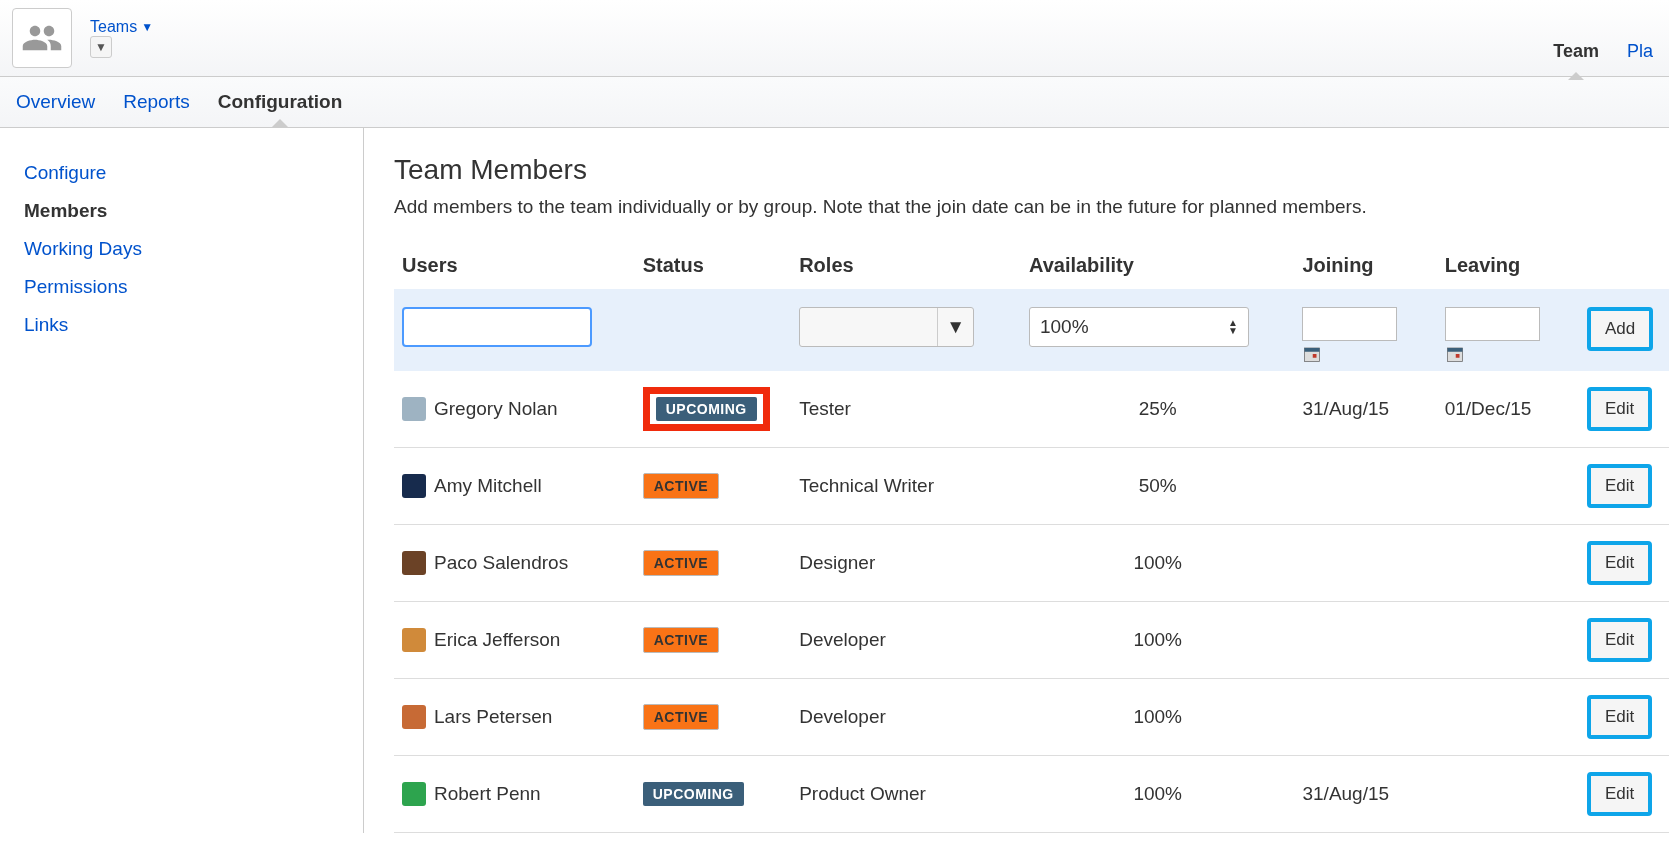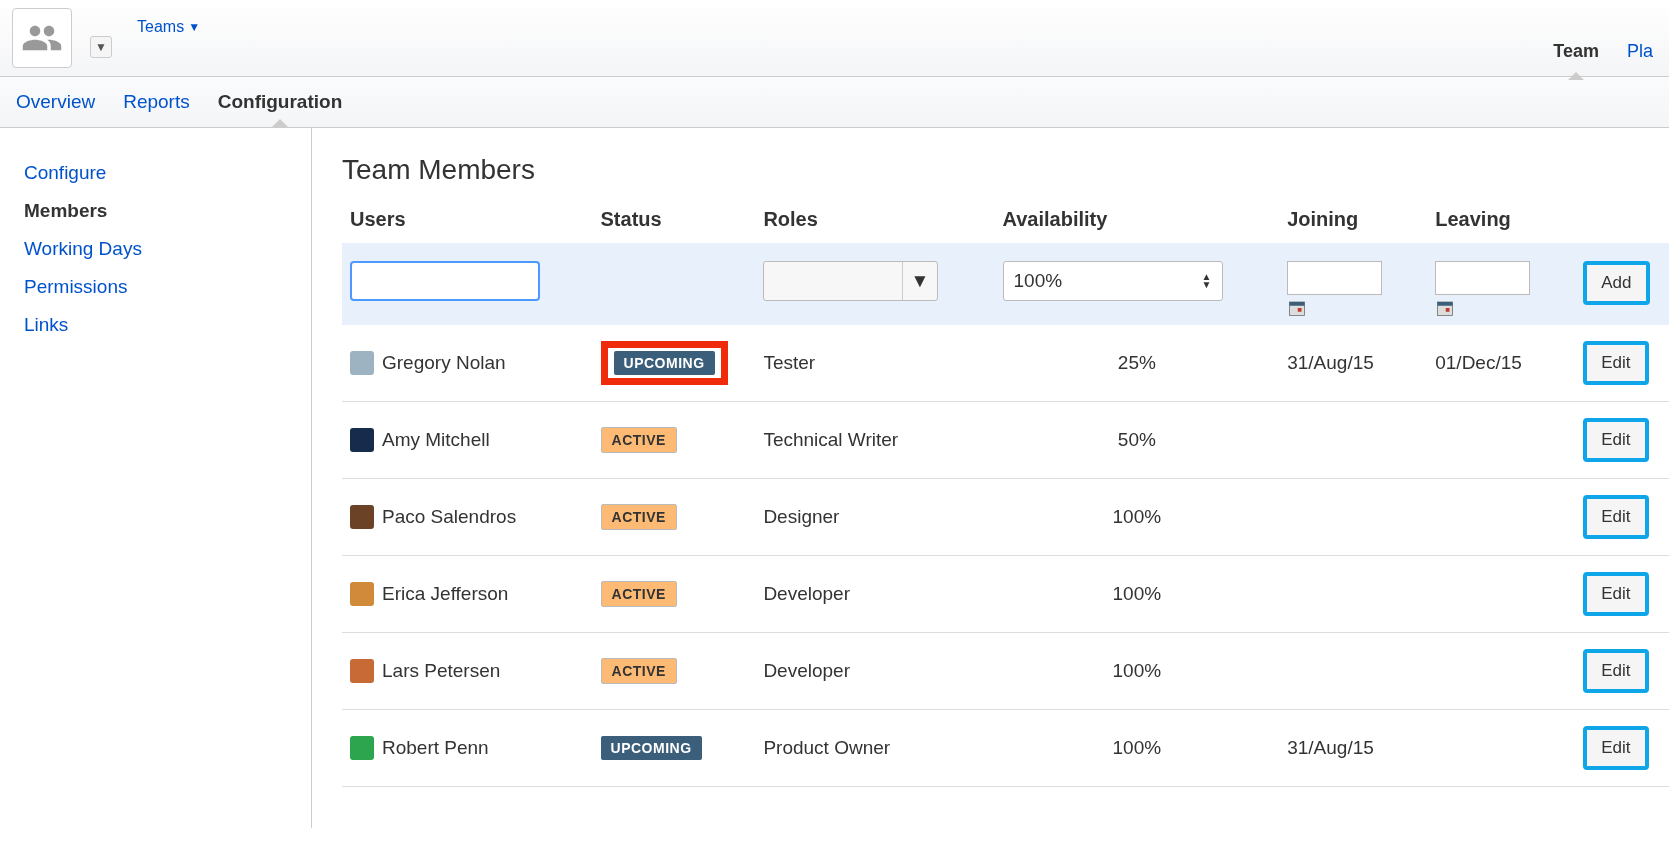--- a/index.html
+++ b/index.html
@@ -19,21 +19,21 @@
 .team-avatar-box {
   width: 60px; height: 60px;
   background: #fff;
   border: 1px solid #ccc;
   border-radius: 4px;
   display: flex; align-items: center; justify-content: center;
   margin-right: 18px;
 }
 .team-avatar-box svg { width: 42px; height: 42px; fill: #999; }
 .header-main { flex: 1; }
-.breadcrumb { font-size: 16px; color: #0052cc; cursor: pointer; display: inline-flex; align-items: center; gap: 4px; margin-left: 47px; }
+.breadcrumb { font-size: 16px; color: #0052cc; cursor: pointer; display: inline-flex; align-items: center; gap: 4px; }
 .breadcrumb .caret { font-size: 12px; }
 .team-title-row { display: flex; align-items: center; gap: 16px; }
 .team-title { font-size: 34px; color: #0052cc; font-weight: 400; cursor: pointer; }
 .title-caret { color: #555; font-size: 12px; width: 22px; height: 22px; display:flex; align-items:center; justify-content:center; border:1px solid #ccc; border-radius:3px; cursor:pointer; background:#f5f5f5; }
 .header-right { display: flex; gap: 28px; font-size: 18px; align-self: flex-end; padding-bottom: 6px; }
 .top-tab { color: #0052cc; cursor: pointer; }
 .top-tab.active { color: #333; font-weight: 700; position: relative; }
 .top-tab.active::after {
   content:""; position:absolute; left:50%; transform:translateX(-50%);
   bottom:-18px; width:0; height:0;
@@ -49,21 +49,21 @@
 .subnav-item { color: #0052cc; cursor: pointer; }
 .subnav-item.active { color: #333; font-weight: 700; position: relative; }
 .subnav-item.active::after {
   content:""; position:absolute; left:50%; transform:translateX(-50%);
   bottom:-14px; width:0; height:0;
   border-left:8px solid transparent; border-right:8px solid transparent;
   border-bottom:8px solid #ccc;
 }
 .body { display:flex; }
 .sidebar {
-  width: 312px; min-height: 700px;
+  width: 364px; min-height: 700px;
   border-right: 1px solid #ccc;
   padding: 26px 0 0 24px;
 }
 .sidebar a {
   display:block; color:#0052cc; text-decoration:none;
   font-size:19px; padding: 8px 0; cursor:pointer;
 }
 .sidebar a.active { color:#333; font-weight:700; }
 .main { flex:1; padding: 26px 0 0 30px; }
 .page-title { font-size: 28px; color:#333; font-weight: 500; margin-bottom: 10px; }
@@ -106,21 +106,21 @@
 .user-cell { display:flex; align-items:center; gap:8px;text-align:right; }
 .avatar { width:24px; height:24px; border-radius:3px; background:#3b7fc4; display:inline-block; }
 .avatar.a1{background:#9eb3c2;} .avatar.a2{background:#172b4d;} .avatar.a3{background:#6b4226;}
 .avatar.a4{background:#d08a3a;} .avatar.a5{background:#c76a35;} .avatar.a6{background:#2da44e;}
 
 .badge {
   display:inline-block; padding: 4px 10px; border-radius:2px;
   font-size:14px; font-weight:700; letter-spacing:0.5px;
 }
 .badge.upcoming { background:#3b5f7a; color:#fff; }
-.badge.active { background:#fdba74; color:#333; border:1px solid #bbb; }
+.badge.active { background:#f97316; color:#333; border:1px solid #bbb; }
 .highlight-box {
   display:inline-block; border: 7px solid #f02b0c; padding: 3px 6px; background:#fff;
 }
 .col-users{width:220px;} .col-status{width:130px;} .col-roles{width:210px;}
 .col-avail{width:250px; text-align:center;} .col-joining{width:130px;} .col-leaving{width:130px;} .col-action{width:80px;}
 th.col-avail{ text-align:left; padding-left: 0;}
 </style>
 </head>
 <body>
 
@@ -155,20 +155,21 @@
   <div class="sidebar">
     <a>Configure</a>
     <a class="active">Members</a>
     <a>Working Days</a>
     <a>Permissions</a>
     <a>Links</a>
   </div>
 
   <div class="main">
     <h1 class="page-title">Team Members</h1>
+    <p class="page-desc">Add members to the team individually or by group. Note that the join date can be in the future for planned members.</p>
 
     <table class="members">
       <thead>
         <tr>
           <th class="col-users">Users</th>
           <th class="col-status">Status</th>
           <th class="col-roles">Roles</th>
           <th class="col-avail">Availability</th>
           <th class="col-joining">Joining</th>
           <th class="col-leaving">Leaving</th>

